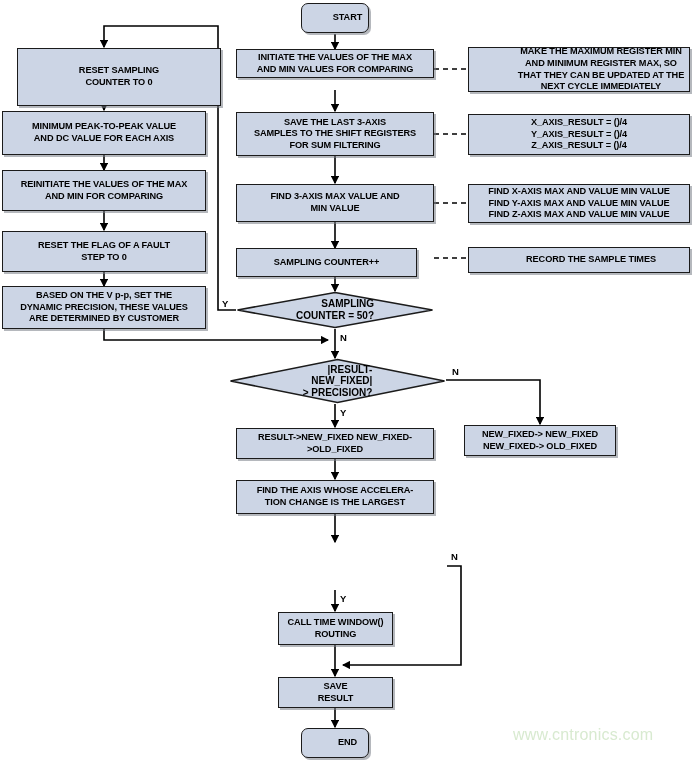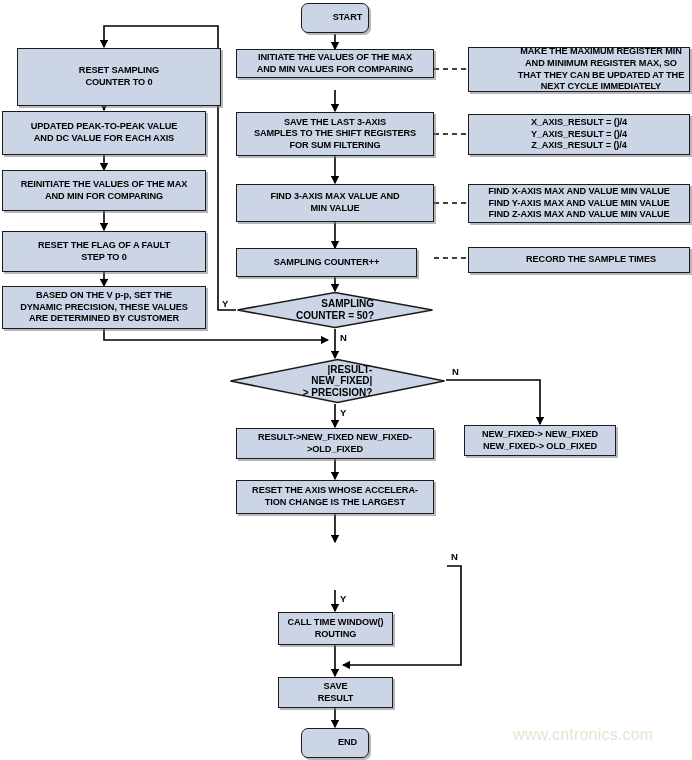--- a/index.html
+++ b/index.html
@@ -154,21 +154,21 @@
     </g>
   </svg>
 
   <div class="node terminator" style="left:301px; top:3px; width:68px; height:30px;">START</div>
 
   <div class="node terminator" style="left:301px; top:728px; width:68px; height:30px;">END</div>
 
   <div class="node" style="left:6px; top:48px; width:204px; height:58px;margin-left:11px;">RESET SAMPLING
 COUNTER TO 0</div>
 
-  <div class="node" style="left:2px; top:111px; width:204px; height:44px;">UPDATED PEAK-TO-PEAK VALUE
+  <div class="node" style="left:2px; top:111px; width:204px; height:44px;">MINIMUM PEAK-TO-PEAK VALUE
 AND DC VALUE FOR EACH AXIS</div>
 
   <div class="node" style="left:2px; top:170px; width:204px; height:41px;">REINITIATE THE VALUES OF THE MAX
 AND MIN FOR COMPARING</div>
 
   <div class="node" style="left:2px; top:231px; width:204px; height:41px;">RESET THE FLAG OF A FAULT
 STEP TO 0</div>
 
   <div class="node" style="left:2px; top:286px; width:204px; height:43px;">BASED ON THE V p-p, SET THE
 DYNAMIC PRECISION, THESE VALUES
@@ -215,21 +215,21 @@
     </svg>
     <div class="dlabel">|RESULT-
 NEW_FIXED|
 &gt; PRECISION?</div>
   </div>
 
 
   <div class="node" style="left:236px; top:428px; width:198px; height:31px;">RESULT-&gt;NEW_FIXED NEW_FIXED-
 &gt;OLD_FIXED</div>
 
-  <div class="node" style="left:236px; top:480px; width:198px; height:34px;">RESET THE AXIS WHOSE ACCELERA-
+  <div class="node" style="left:236px; top:480px; width:198px; height:34px;">FIND THE AXIS WHOSE ACCELERA-
 TION CHANGE IS THE LARGEST</div>
 
   <div class="node" style="left:278px; top:612px; width:115px; height:33px;">CALL TIME WINDOW()
 ROUTING</div>
 
   <div class="node" style="left:278px; top:677px; width:115px; height:31px;">SAVE
 RESULT</div>
 
   <div class="node" style="left:464px; top:425px; width:152px; height:31px;">NEW_FIXED-&gt; NEW_FIXED
 NEW_FIXED-&gt; OLD_FIXED</div>

